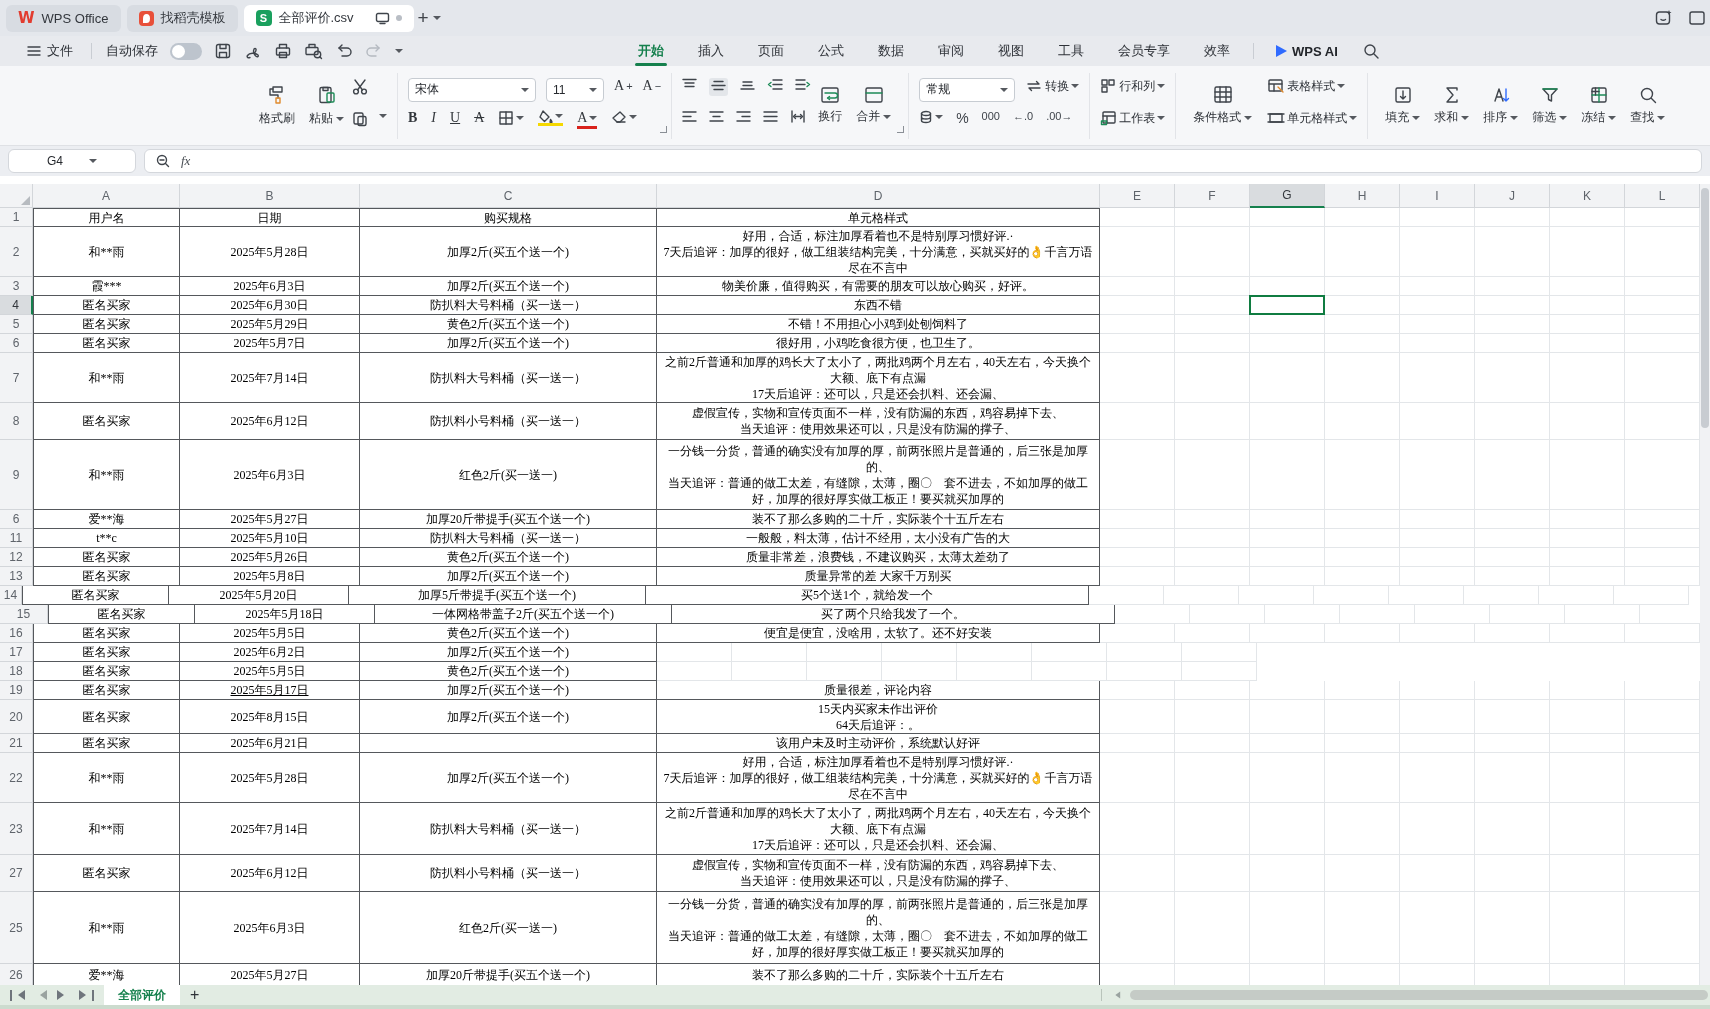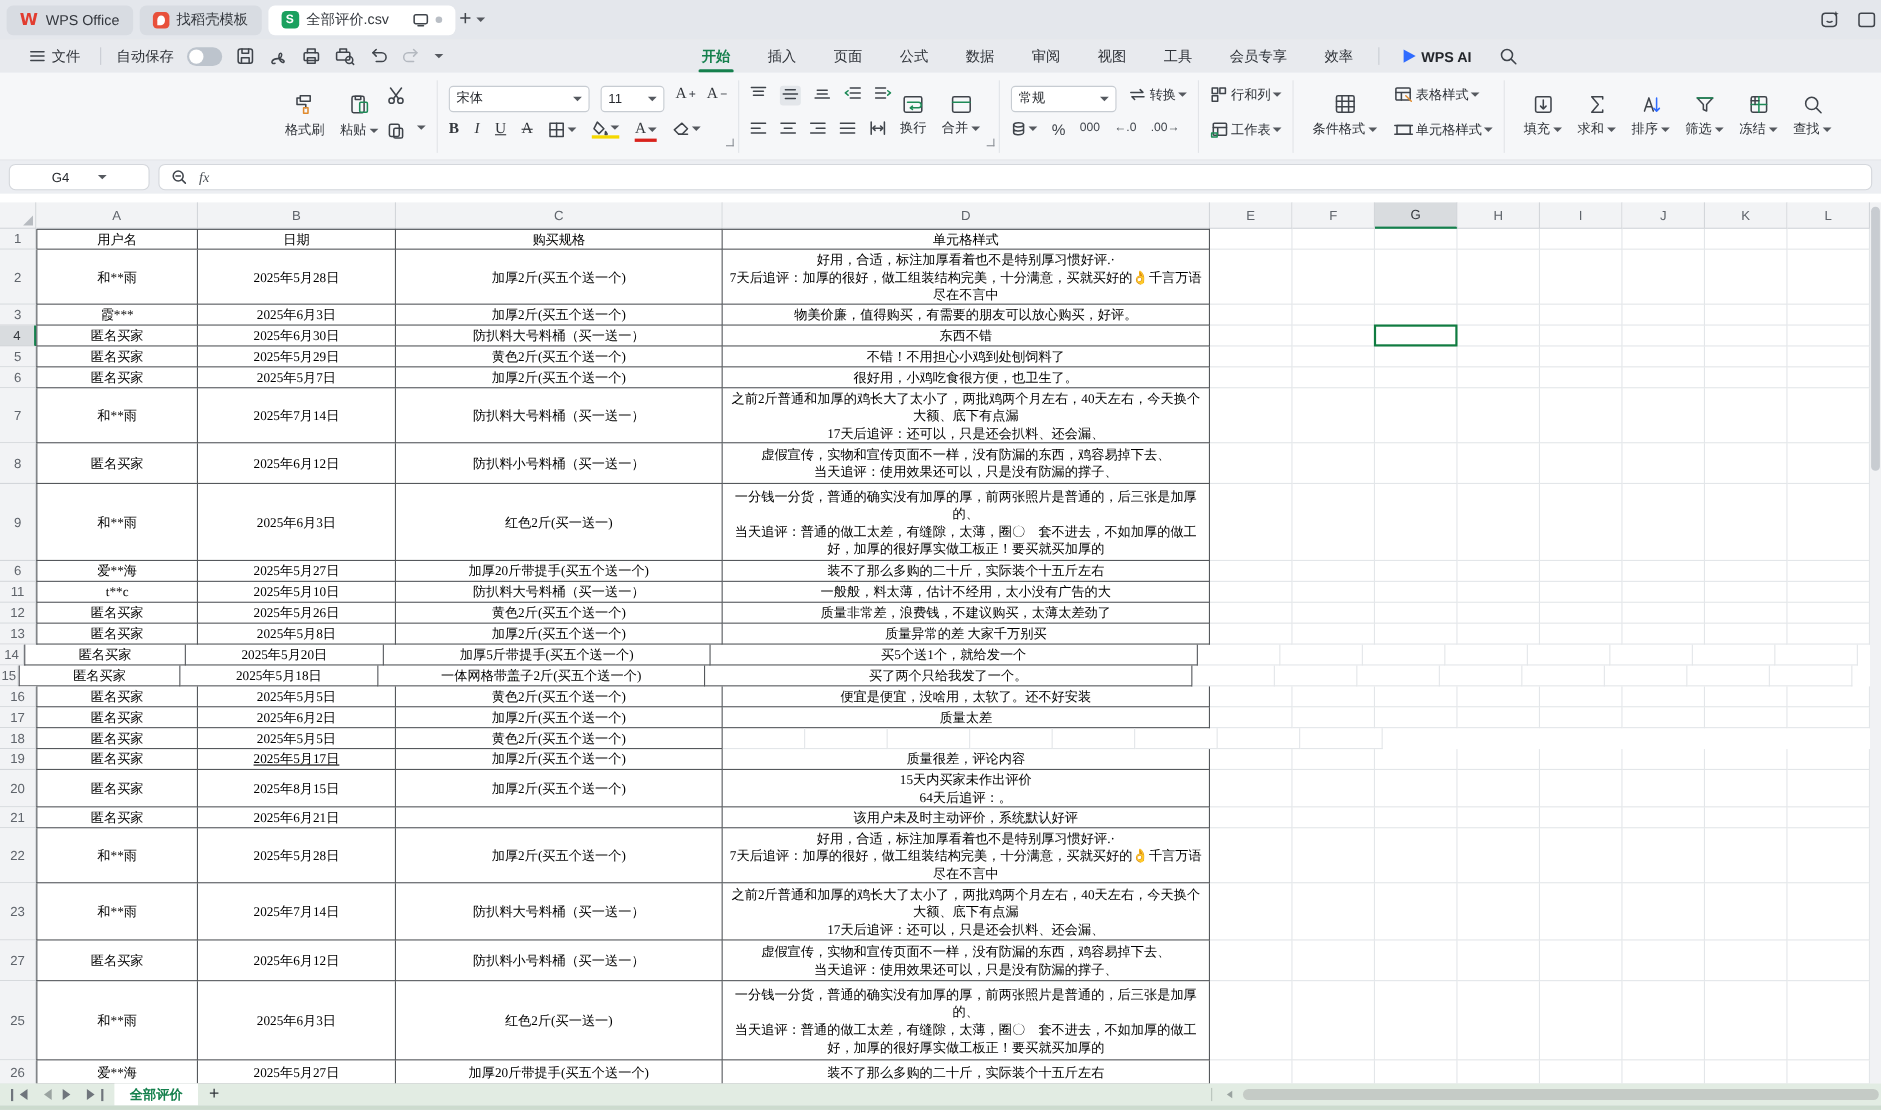--- a/index.html
+++ b/index.html
@@ -762,21 +762,21 @@
           <div class="ecell" style="width: 75px; height: 19px;"></div>
           <div class="ecell" style="width: 75px; height: 19px;"></div>
           <div class="ecell" style="width: 75px; height: 19px;"></div>
           <div class="ecell" style="width: 75px; height: 19px;"></div>
           <div class="ecell" style="width: 75px; height: 19px;"></div>
           <div class="ecell" style="width: 75px; height: 19px;"></div>
           <div class="ecell" style="width: 75px; height: 19px;"></div>
           <div class="ecell" style="width: 75px; height: 19px;"></div>
         </div>
         <div class="grow">
-          <div class="rowhdr" style="width: 17px; height: 19px;">15</div>
+          <div class="rowhdr" style="width: 48px; height: 19px;">15</div>
           <div class="cell first" style="width: 147px; height: 19px;">匿名买家</div>
           <div class="cell" style="width: 180px; height: 19px;">2025年5月18日</div>
           <div class="cell" style="width: 297px; height: 19px;">一体网格带盖子2斤(买五个送一个)</div>
           <div class="cell" style="width: 443px; height: 19px;">买了两个只给我发了一个。</div>
           <div class="ecell" style="width: 75px; height: 19px;"></div>
           <div class="ecell" style="width: 75px; height: 19px;"></div>
           <div class="ecell" style="width: 75px; height: 19px;"></div>
           <div class="ecell" style="width: 75px; height: 19px;"></div>
           <div class="ecell" style="width: 75px; height: 19px;"></div>
           <div class="ecell" style="width: 75px; height: 19px;"></div>
@@ -796,21 +796,20 @@
           <div class="ecell" style="width: 75px; height: 19px;"></div>
           <div class="ecell" style="width: 75px; height: 19px;"></div>
           <div class="ecell" style="width: 75px; height: 19px;"></div>
           <div class="ecell" style="width: 75px; height: 19px;"></div>
         </div>
         <div class="grow">
           <div class="rowhdr" style="width: 33px; height: 19px;">17</div>
           <div class="cell first" style="width: 147px; height: 19px;">匿名买家</div>
           <div class="cell" style="width: 180px; height: 19px;">2025年6月2日</div>
           <div class="cell" style="width: 297px; height: 19px;">加厚2斤(买五个送一个)</div>
-          <div class="cell" style="width: 443px; height: 19px;">质量太差</div>
           <div class="ecell" style="width: 75px; height: 19px;"></div>
           <div class="ecell" style="width: 75px; height: 19px;"></div>
           <div class="ecell" style="width: 75px; height: 19px;"></div>
           <div class="ecell" style="width: 75px; height: 19px;"></div>
           <div class="ecell" style="width: 75px; height: 19px;"></div>
           <div class="ecell" style="width: 75px; height: 19px;"></div>
           <div class="ecell" style="width: 75px; height: 19px;"></div>
           <div class="ecell" style="width: 75px; height: 19px;"></div>
         </div>
         <div class="grow">

